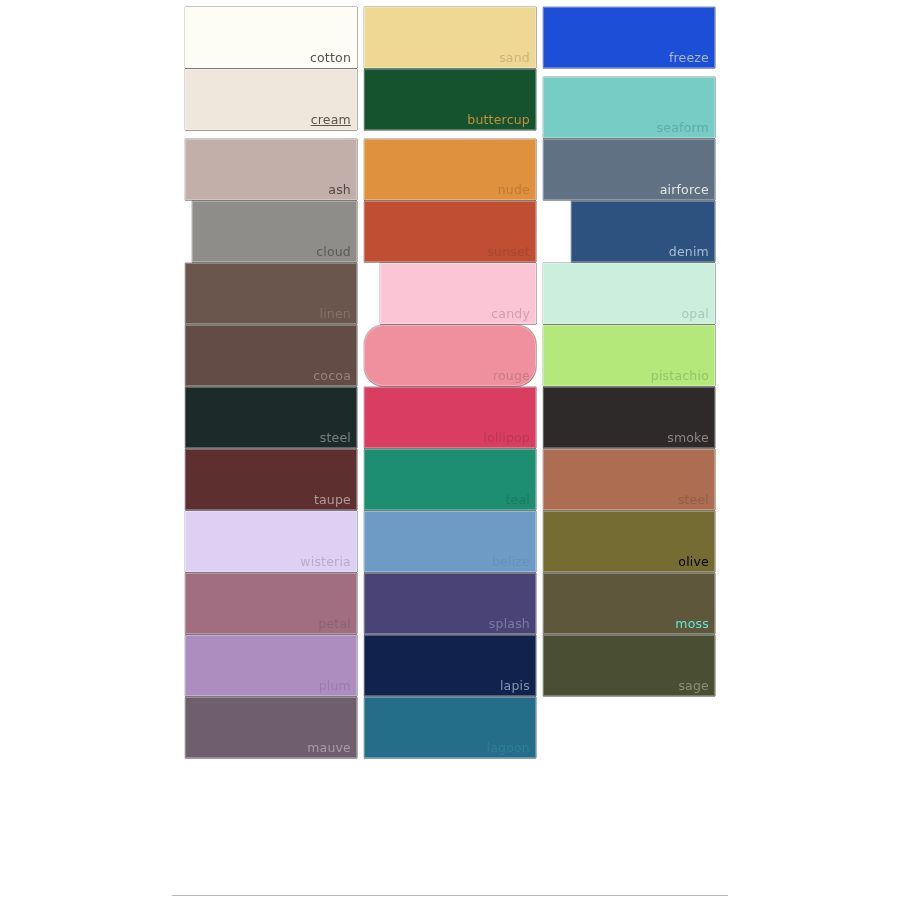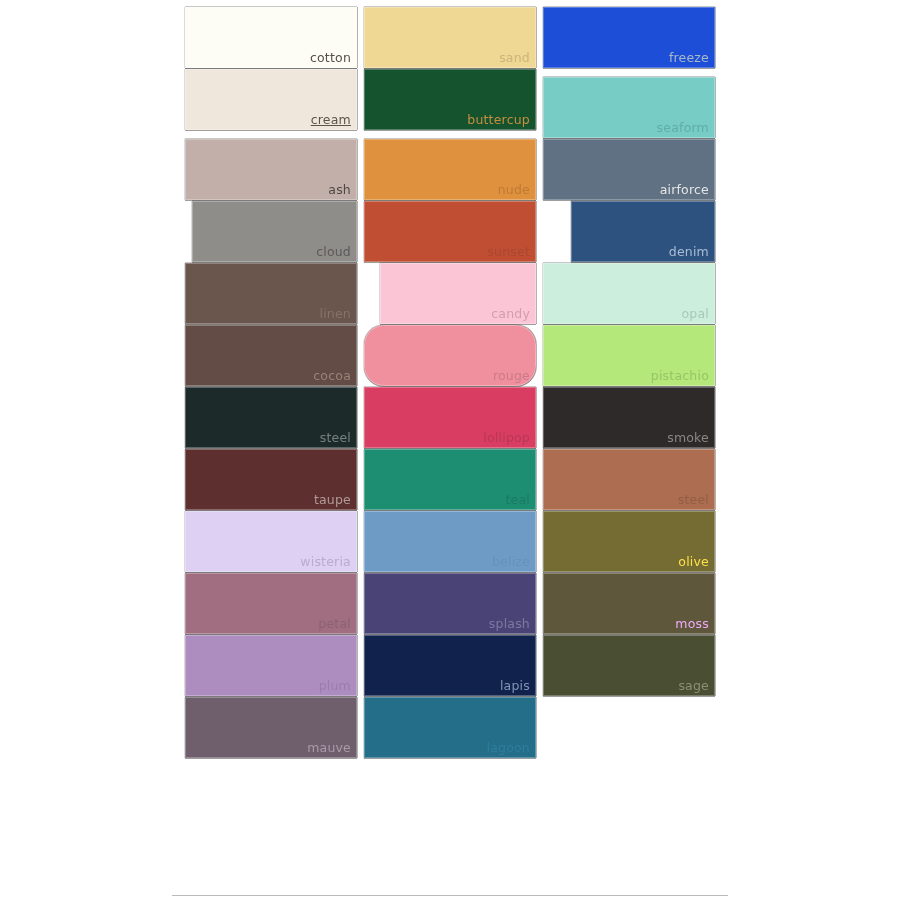--- a/index.html
+++ b/index.html
@@ -135,30 +135,30 @@
     <div class="swatch" style="background: rgb(172, 109, 80);">
       <span class="swatch-label" style="color: rgb(147, 94, 69);">steel</span>
     </div>
     <div class="swatch" style="background: rgb(222, 208, 243);">
       <span class="swatch-label" style="color: rgb(184, 171, 203);">wisteria</span>
     </div>
     <div class="swatch" style="background: rgb(110, 155, 198);">
       <span class="swatch-label" style="color: rgb(99, 146, 187);">belize</span>
     </div>
     <div class="swatch" style="background: rgb(117, 108, 52);">
-      <span class="swatch-label" style="color: #fde047;">olive</span>
+      <span class="swatch-label" style="color: #000000;">olive</span>
     </div>
     <div class="swatch" style="background: rgb(160, 110, 128);">
       <span class="swatch-label" style="color: rgb(141, 97, 113);">petal</span>
     </div>
     <div class="swatch" style="background: rgb(74, 68, 118);">
       <span class="swatch-label" style="color: rgb(125, 119, 163);">splash</span>
     </div>
     <div class="swatch" style="background: rgb(95, 87, 60);">
-      <span class="swatch-label" style="color: #f0abfc;">moss</span>
+      <span class="swatch-label" style="color: #5eead4;">moss</span>
     </div>
     <div class="swatch" style="background: rgb(173, 141, 192);">
       <span class="swatch-label" style="color: rgb(154, 124, 172);">plum</span>
     </div>
     <div class="swatch" style="background: rgb(17, 35, 77);">
       <span class="swatch-label" style="color: rgb(128, 148, 181);">lapis</span>
     </div>
     <div class="swatch" style="background: rgb(74, 78, 51);">
       <span class="swatch-label" style="color: rgb(139, 143, 116);">sage</span>
     </div>

